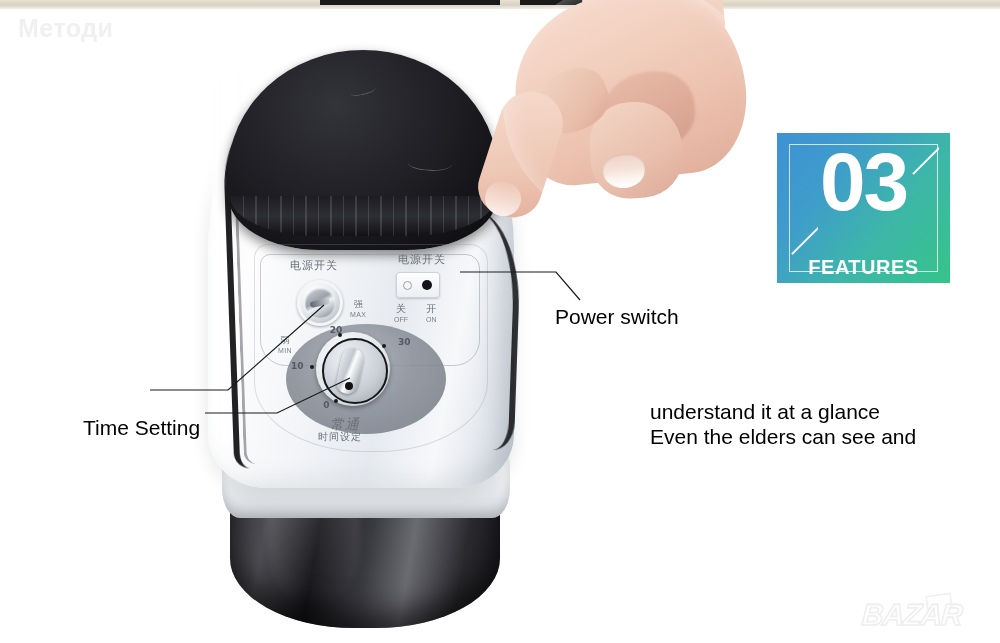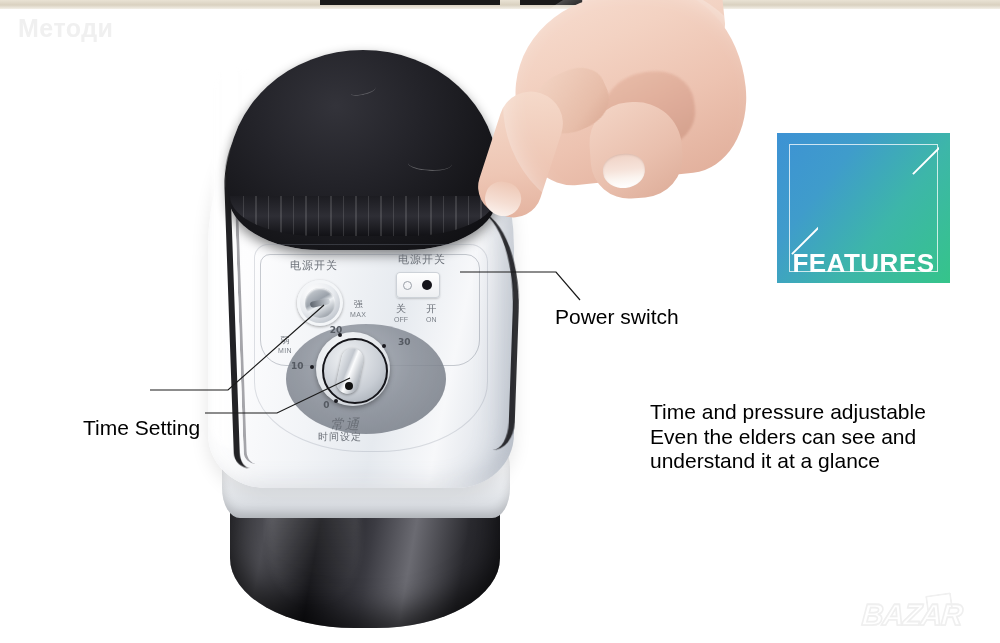--- a/index.html
+++ b/index.html
@@ -160,21 +160,21 @@
     border:1.6px solid rgba(255,255,255,.75);}
   .badge-slash1{position:absolute;right:11px;top:12px;width:30px;height:30px;overflow:hidden;}
   .badge-slash1 i{position:absolute;left:-2px;top:14px;width:40px;height:1.8px;background:#fff;
     transform:rotate(-45deg);transform-origin:center;}
   .badge-slash2{position:absolute;left:11px;bottom:28px;width:30px;height:30px;overflow:hidden;}
   .badge-slash2 i{position:absolute;left:-2px;top:14px;width:40px;height:1.8px;background:#fff;
     transform:rotate(-45deg);transform-origin:center;}
   .badge-num{position:absolute;left:0;top:8px;width:173px;text-align:center;
     font-size:82px;font-weight:bold;color:#fff;line-height:1;letter-spacing:-2px;}
   .badge-word{position:absolute;left:0;bottom:4px;width:173px;text-align:center;
-    font-size:26px;font-weight:bold;color:#fff;letter-spacing:.5px;}
+    font-size:20px;font-weight:bold;color:#fff;letter-spacing:.5px;}
 
   
   .headline{position:absolute;left:733px;top:338px;font-size:30px;color:#000;white-space:nowrap;}
   .bodytext{position:absolute;left:650px;top:400px;font-size:21px;color:#000;line-height:1.17;}
   .bodytext div{white-space:nowrap;}
 
   
   .hand{position:absolute;left:455px;top:-6px;width:330px;height:250px;}
   .palm{position:absolute;left:60px;top:0px;width:230px;height:185px;
     border-radius:120px 90px 70px 60px/110px 120px 92px 70px;
@@ -340,27 +340,27 @@
   <div class="callout cl-time">Time Setting</div>
 
   <div class="badge">
     <div class="badge-inner"></div>
     <div class="badge-slash1">
         <i></i>
       </div>
     <div class="badge-slash2">
         <i></i>
       </div>
+    <div class="badge-num">03</div>
     <div class="badge-word">FEATURES</div>
   </div>
 
   <div class="bodytext" id="bodyText">
-      <div>Time and pressure adjustable</div>
+      <div>understand it at a glance</div>
       <div>Even the elders can see and</div>
-      <div>understand it at a glance</div>
     </div>
 
   <div class="wm-bazar">
     <span>BAZAR</span>
     <div class="cap"></div>
   </div>
 
 </div>
 
 </body></html>

